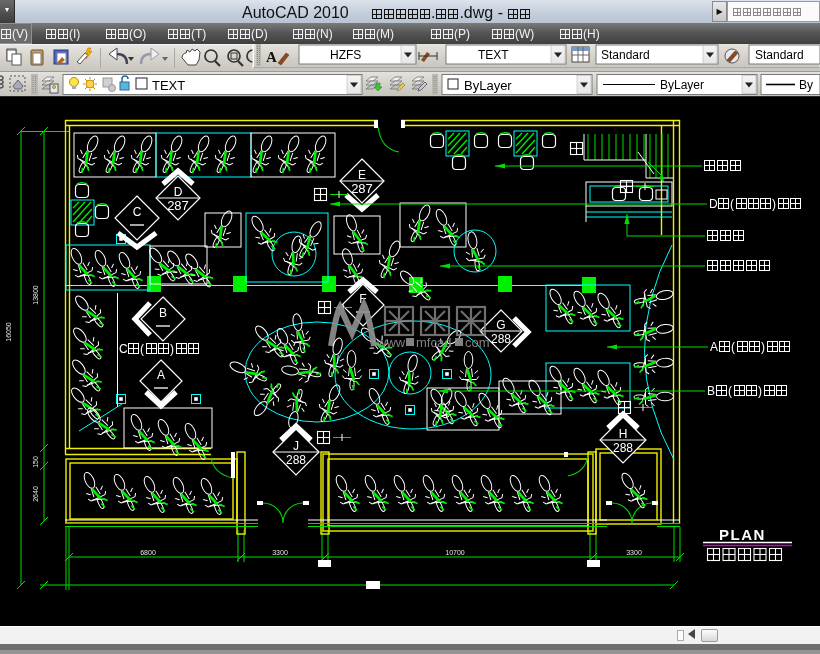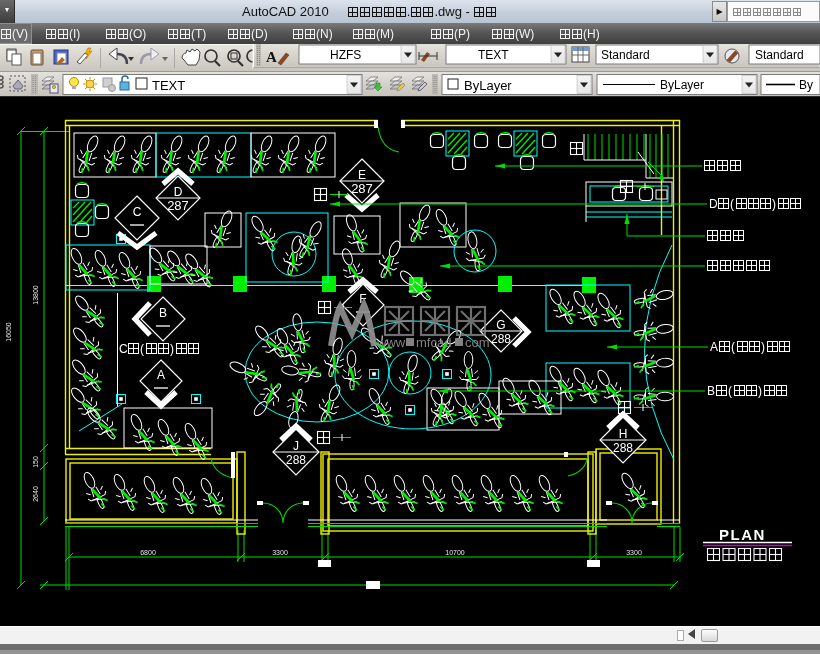--- a/index.html
+++ b/index.html
@@ -6,21 +6,21 @@
 .abs{position:absolute;}
 
 .c{display:inline-block;width:10px;height:10px;border:1px solid currentColor;box-sizing:border-box;
  background:linear-gradient(currentColor,currentColor) center/100% 1px no-repeat,
             linear-gradient(currentColor,currentColor) center/1px 100% no-repeat;
  margin:0 1px 0 1px;vertical-align:-1px;}
 .c.s{width:8px;height:8px;}
 
 #title{left:0;top:0;width:820px;height:23px;background:linear-gradient(#dde3ec,#c3cdda 60%,#b9c4d3);}
 #qabtn{left:0;top:0;width:14px;height:23px;background:linear-gradient(#6a6a6a,#3c3c3c);color:#fff;font-size:8px;text-align:center;line-height:20px;border-right:1px solid #2a2a2a;}
-#ttext{left:242px;top:4px;font-size:13px;color:#111;white-space:nowrap;}
+#ttext{left:242px;top:4px;font-size:16px;color:#111;white-space:nowrap;}
 #sbtn{left:712px;top:1px;width:15px;height:21px;background:linear-gradient(#e8e8e8,#c8c8c8);border:1px solid #8a8a8a;box-sizing:border-box;color:#111;font-size:8px;text-align:center;line-height:19px;}
 #sbox{left:727px;top:1px;width:93px;height:21px;background:#fbfbfb;border:1px solid #9a9a9a;box-sizing:border-box;color:#8a8a8a;font-size:11px;line-height:19px;padding-left:4px;font-style:italic;}
 
 #menu{left:0;top:23px;width:820px;height:21px;background:linear-gradient(#7b7b7b,#565656 45%,#3f3f3f);color:#f2f2f2;font-size:12px;}
 .mi{position:absolute;top:4px;white-space:nowrap;}
 
 #scroll{left:0;top:626px;width:820px;height:18px;background:#f2f2f2;border-top:1px solid #fff;box-sizing:border-box;}
 #strip1{left:0;top:644px;width:820px;height:6px;background:#6e6e6e;}
 #strip2{left:0;top:650px;width:820px;height:4px;background:#939393;}
 #sspl{left:677px;top:630px;width:5px;height:9px;background:#fdfdfd;border:1px solid #aaa;}

